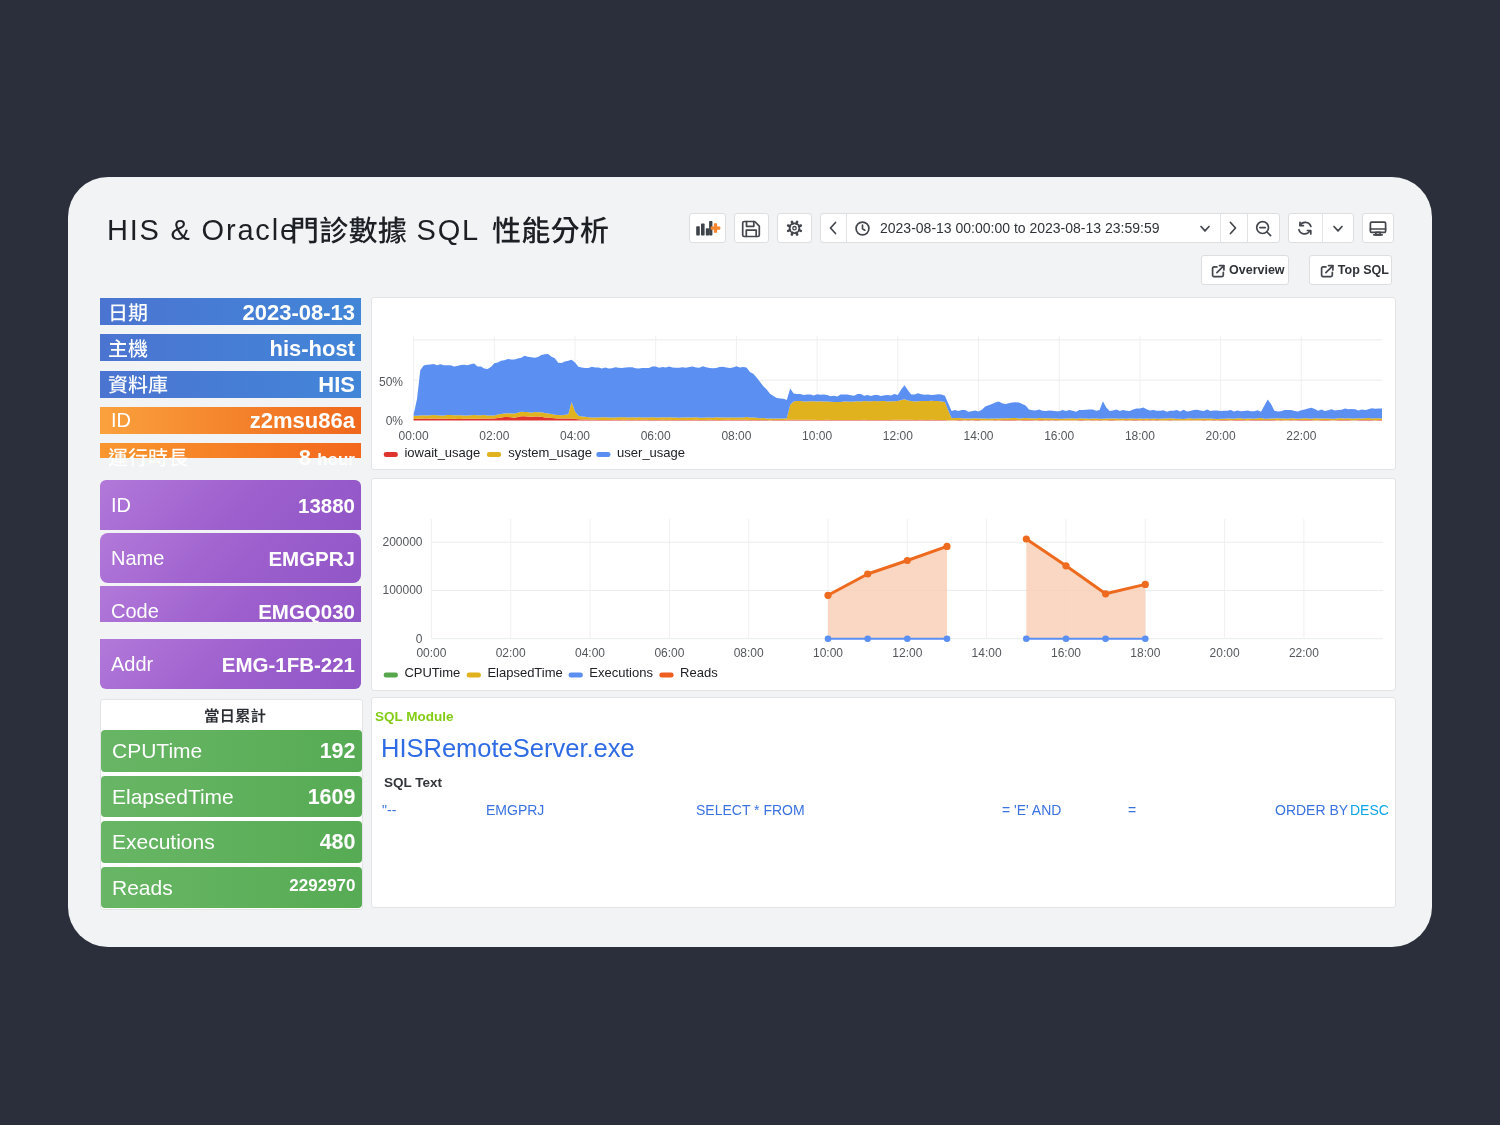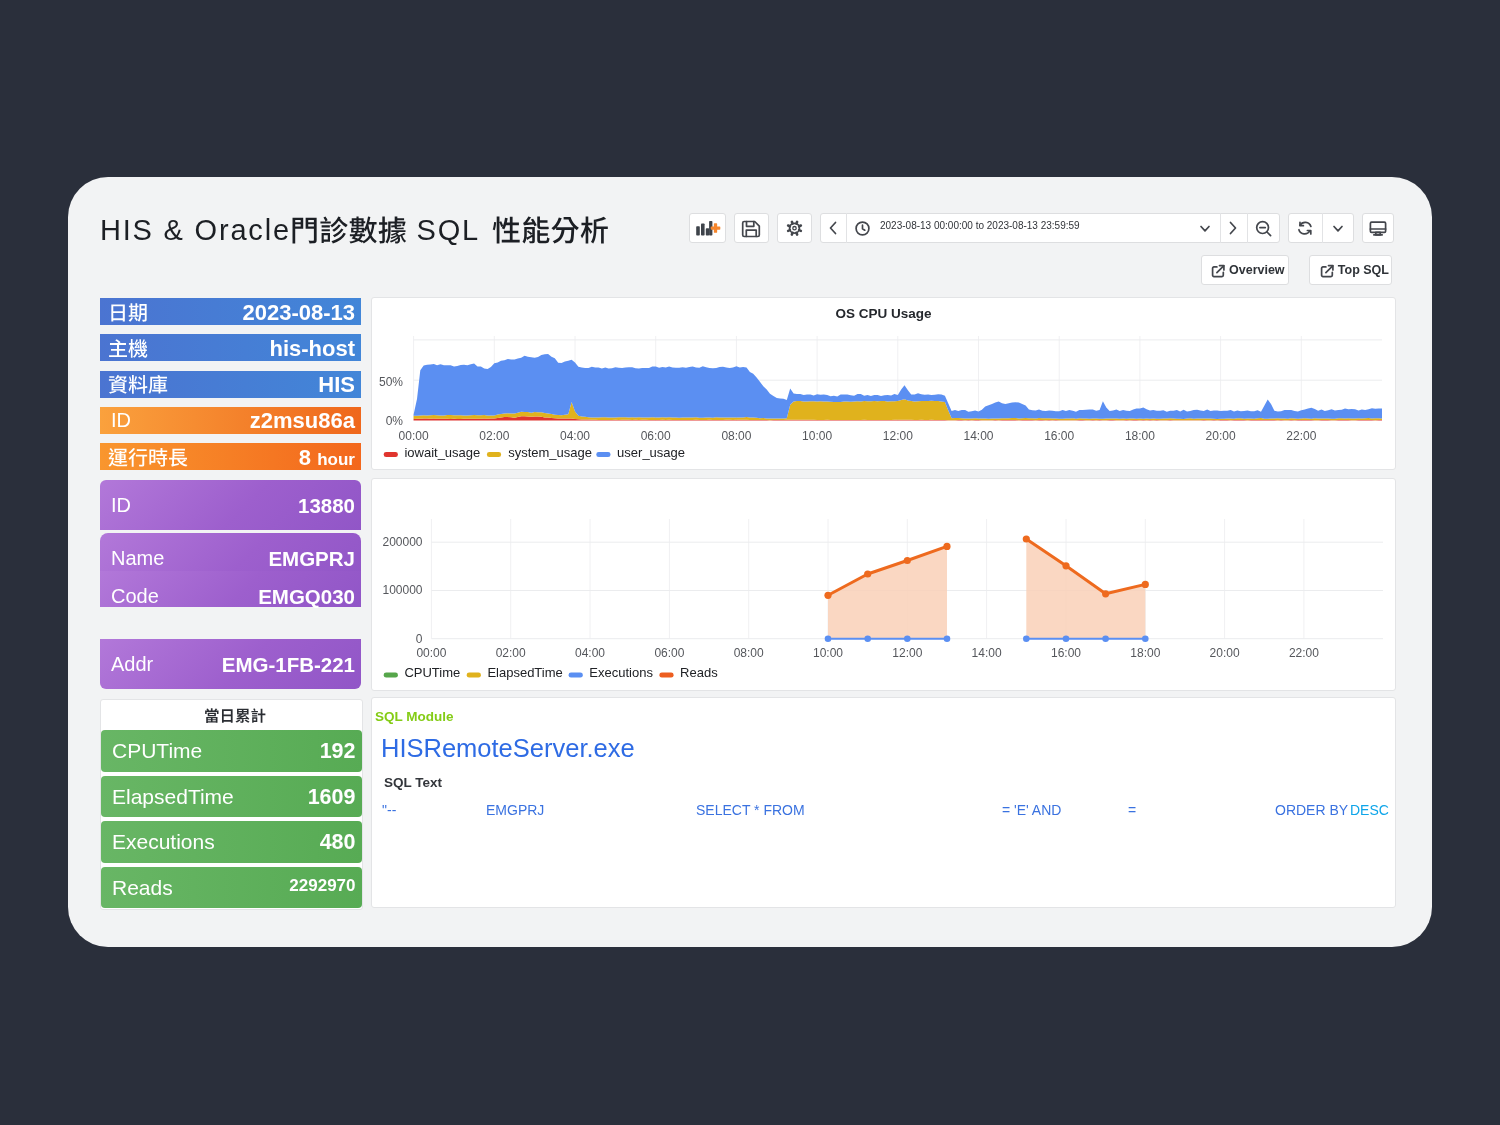--- a/index.html
+++ b/index.html
@@ -10,21 +10,21 @@
 .chip .lab{position:absolute;left:11px;font-size:20px;font-weight:500}
 .chip .val{position:absolute;right:6px;font-size:22px;font-weight:700;white-space:nowrap}
 .ax{font-family:"Liberation Sans",sans-serif;font-size:12px;fill:#55575c}
 .leg{font-family:"Liberation Sans",sans-serif;font-size:13px;fill:#202226}
 .ptitle{position:absolute;width:100%;text-align:center;font-size:13.5px;font-weight:700;color:#24272c}
 .tbtn{position:absolute;background:#fff;border:1px solid #dddee0;border-radius:3px}
 .icon{stroke:#43464c;fill:none;stroke-width:1.7;stroke-linecap:round;stroke-linejoin:round}
 </style></head><body>
 <div class="card"></div>
 
-<div class="abs" style="left:100px;top:214px;font-size:29px;font-weight:500;letter-spacing:1.8px;color:#1c1f24">HIS &amp; Oracle</div>
+<div class="abs" style="left:107px;top:214px;font-size:29px;font-weight:500;letter-spacing:1.8px;color:#1c1f24">HIS &amp; Oracle</div>
 <svg style="position:absolute;left:289.5px;top:212.0px;overflow:visible" width="122" height="40" fill="#1c1f24">
     <path transform="translate(0.0,29.0) scale(0.029000,-0.029000)" d="M132 650H398V581H132ZM593 650H863V581H593ZM824 800H919V37Q919 -7 908 -31Q897 -54 868 -66Q839 -78 791 -80Q743 -83 673 -83Q671 -70 666 -52Q660 -35 653 -16Q646 2 639 14Q672 13 705 12Q737 12 762 12Q787 12 797 12Q812 13 818 18Q824 24 824 38ZM140 800H456V424H140V501H367V722H140ZM874 800V722H629V500H874V422H539V800ZM87 800H180V-84H87Z"></path>
     <path transform="translate(29.3,29.0) scale(0.029000,-0.029000)" d="M667 572 742 541Q713 497 673 456Q634 414 590 379Q547 344 502 318Q493 332 477 350Q462 367 447 380Q487 401 529 432Q571 462 607 499Q643 535 667 572ZM758 432 832 400Q797 343 748 293Q698 243 641 202Q584 161 523 131Q514 147 499 166Q483 185 469 199Q526 223 581 259Q635 294 682 339Q728 383 758 432ZM840 282 917 249Q852 123 736 42Q620 -39 468 -85Q461 -67 447 -44Q433 -22 419 -6Q562 28 672 100Q783 172 840 282ZM697 808Q729 758 775 708Q822 658 875 617Q928 575 980 548Q970 539 958 526Q946 512 935 498Q925 483 917 471Q866 504 812 553Q759 602 711 659Q663 717 628 775ZM655 847 735 821Q689 711 611 620Q534 529 435 467Q429 477 419 490Q408 503 397 515Q385 528 376 535Q470 589 543 672Q617 755 655 847ZM80 541H364V467H80ZM80 407H364V334H80ZM39 676H395V600H39ZM117 272H369V-26H117V52H292V195H117ZM79 272H154V-71H79ZM144 812 213 849Q234 818 254 781Q275 745 286 717L213 675Q204 702 183 742Q163 781 144 812Z"></path>
     <path transform="translate(58.6,29.0) scale(0.029000,-0.029000)" d="M641 652H965V568H641ZM670 845 750 830Q733 737 708 646Q684 555 654 474Q624 393 588 331Q582 338 570 350Q559 361 546 372Q534 383 525 390Q559 446 586 519Q614 592 635 676Q656 760 670 845ZM813 599 894 592Q876 421 835 292Q793 162 718 69Q643 -24 521 -86Q517 -77 509 -64Q500 -50 491 -37Q481 -23 474 -15Q588 38 657 121Q726 205 762 324Q798 443 813 599ZM683 571Q702 441 737 327Q772 213 830 126Q888 40 974 -8Q965 -16 953 -28Q941 -41 931 -55Q921 -69 914 -81Q824 -24 766 71Q707 166 672 291Q636 415 616 561ZM272 844H345V315H272ZM180 719V559H443V719ZM108 782H519V496H108ZM167 402V345H454V402ZM87 459H537V289H87ZM39 678H135V673H470V678H575V608H470V612H135V608H39ZM105 84Q129 115 156 155Q182 196 206 239Q231 282 247 321L323 304Q305 262 280 219Q256 176 230 136Q205 97 183 67ZM105 84 165 134Q226 119 292 96Q358 73 418 47Q478 21 521 -2L460 -57Q419 -32 359 -6Q300 21 233 45Q166 68 105 84ZM399 269H474V227Q474 196 466 161Q459 127 436 93Q413 58 369 26Q324 -7 251 -34Q178 -62 69 -83Q64 -70 52 -51Q41 -33 30 -21Q131 -4 198 20Q265 44 305 71Q346 97 366 125Q386 153 392 180Q399 207 399 230ZM44 233H567V167H44Z"></path>
     <path transform="translate(87.9,29.0) scale(0.029000,-0.029000)" d="M624 787H903V718H624ZM387 670H886V601H387ZM462 370H952V307H462ZM579 842H670V634H579ZM870 670H883L896 673L955 660Q945 621 932 580Q919 539 906 510L835 526Q845 551 855 589Q865 626 870 659ZM355 670H438V379Q438 326 434 265Q430 205 419 142Q408 80 387 22Q365 -36 331 -83Q324 -76 311 -67Q298 -58 285 -49Q271 -39 261 -36Q304 24 324 96Q344 168 350 242Q355 315 355 380ZM456 535 617 550 624 482 464 466ZM595 247 648 279Q700 242 727 193Q754 143 761 93Q768 43 758 3Q749 -37 728 -56Q712 -73 694 -79Q677 -85 653 -86Q642 -86 628 -85Q614 -85 600 -84Q599 -70 594 -51Q590 -31 581 -17Q598 -18 613 -19Q627 -20 638 -20Q650 -20 659 -18Q668 -16 675 -6Q687 5 691 34Q696 63 689 100Q682 138 660 177Q637 216 595 247ZM654 219 696 192Q669 170 630 147Q591 124 547 104Q504 83 463 69Q458 80 449 95Q439 110 430 119Q468 128 511 144Q553 160 591 180Q629 199 654 219ZM685 146 730 115Q699 84 651 52Q603 19 550 -8Q497 -36 448 -54Q442 -42 432 -27Q422 -11 412 -1Q460 12 512 36Q563 59 610 88Q656 117 685 146ZM902 284 954 240Q906 212 846 187Q786 161 738 143L694 183Q726 196 765 213Q803 231 839 250Q876 269 902 284ZM839 211Q856 146 890 89Q925 32 976 4Q962 -6 947 -24Q931 -41 922 -56Q869 -20 833 49Q798 118 781 196ZM700 345 757 324Q726 293 678 264Q631 236 578 214Q525 192 475 178Q471 188 462 203Q453 217 446 226Q492 239 542 257Q591 275 633 298Q675 320 700 345ZM24 335Q81 350 163 374Q244 397 328 422L340 336Q264 312 187 288Q110 263 46 244ZM40 648H324V560H40ZM153 844H239V18Q239 -16 231 -36Q223 -56 202 -67Q182 -78 151 -81Q120 -85 72 -85Q70 -67 63 -42Q56 -17 47 2Q77 1 102 0Q127 0 136 1Q145 1 149 4Q153 8 153 18ZM575 617H652V493Q652 475 657 468Q662 461 680 461Q688 461 705 461Q723 461 744 461Q765 461 782 461Q800 461 808 461Q825 461 849 462Q873 463 886 466Q887 451 888 436Q890 421 892 407Q880 404 858 403Q836 402 813 402Q804 402 782 402Q761 402 737 402Q713 402 693 402Q673 402 665 402Q628 402 608 412Q589 422 582 442Q575 463 575 494ZM613 550 803 567 809 512 619 494Z"></path>
   </svg>
 <div class="abs" style="left:416.5px;top:214px;font-size:29px;font-weight:500;letter-spacing:1.8px;color:#1c1f24">SQL</div>
 <svg style="position:absolute;left:491.5px;top:212.0px;overflow:visible" width="122" height="40" fill="#1c1f24">
     <path transform="translate(0.0,29.0) scale(0.029000,-0.029000)" d="M162 844H257V-83H162ZM73 653 143 643Q140 602 134 552Q127 502 117 454Q108 406 95 368L23 393Q36 427 46 472Q56 517 63 565Q70 612 73 653ZM251 653 316 681Q338 642 358 595Q378 548 386 516L316 483Q311 505 301 534Q291 563 277 595Q264 627 251 653ZM448 798 541 784Q529 710 511 639Q493 568 470 506Q448 445 420 398Q411 404 396 413Q380 421 364 429Q348 436 336 441Q364 484 386 542Q407 599 423 665Q439 731 448 798ZM464 636H928V547H436ZM615 840H710V-11H615ZM411 357H906V269H411ZM336 40H955V-50H336Z"></path>
     <path transform="translate(29.3,29.0) scale(0.029000,-0.029000)" d="M377 486H466V10Q466 -22 458 -40Q450 -58 429 -68Q406 -77 373 -79Q339 -81 293 -81Q290 -64 281 -42Q272 -21 263 -5Q295 -6 323 -6Q350 -7 360 -6Q370 -6 374 -3Q377 1 377 10ZM147 486H425V406H147ZM550 375H643V47Q643 22 653 15Q663 7 696 7Q703 7 722 7Q741 7 764 7Q788 7 808 7Q828 7 838 7Q858 7 868 16Q878 24 882 50Q886 76 888 126Q904 116 928 106Q953 96 972 92Q967 26 954 -11Q942 -47 916 -62Q891 -76 847 -76Q840 -76 823 -76Q807 -76 786 -76Q765 -76 744 -76Q723 -76 707 -76Q690 -76 684 -76Q631 -76 601 -65Q572 -54 561 -28Q550 -1 550 47ZM328 743 406 771Q429 736 453 695Q477 653 498 614Q519 575 532 544L450 509Q439 540 419 580Q399 621 375 664Q351 706 328 743ZM607 713H904V631H607ZM607 264H913V180H607ZM92 536Q89 545 84 561Q79 577 73 594Q67 611 62 622Q74 625 87 636Q100 647 115 663Q126 674 148 701Q169 729 195 767Q220 804 239 844L335 815Q309 771 277 729Q245 686 212 649Q178 611 147 583V581Q147 581 138 577Q130 572 119 565Q108 558 100 550Q92 542 92 536ZM92 536 89 605 136 633 448 656Q451 638 456 616Q461 595 466 580Q351 570 282 563Q212 556 174 552Q136 547 119 543Q102 540 92 536ZM102 486H190V248Q190 197 184 136Q178 76 160 18Q143 -41 107 -87Q101 -77 89 -65Q77 -52 64 -40Q51 -28 41 -22Q69 17 82 63Q95 110 99 158Q102 207 102 250ZM174 117Q218 137 279 167Q339 197 402 230L421 171Q365 136 310 101Q254 66 205 36ZM190 317 239 362Q263 347 290 328Q317 309 342 292Q367 274 382 260L332 209Q316 224 292 243Q268 262 241 282Q214 301 190 317ZM550 843H643V538Q643 510 651 499Q659 488 683 488Q693 488 716 488Q739 488 766 488Q793 488 817 488Q841 488 851 488Q871 488 897 490Q924 492 939 495Q941 476 943 453Q945 430 948 414Q934 410 908 408Q881 407 854 407Q845 407 827 407Q808 407 786 407Q764 407 742 407Q721 407 704 407Q687 407 680 407Q629 407 601 420Q573 433 561 462Q550 491 550 540Z"></path>
@@ -77,21 +77,21 @@
 <svg class="abs" style="left:826px;top:220px" width="14" height="16">
     <path d="M9.5 2.5 4.5 8l5 5.5" class="icon" stroke-width="2"></path>
   </svg>
 <svg class="abs" style="left:1226px;top:220px" width="14" height="16">
     <path d="M4.5 2.5 9.5 8l-5 5.5" class="icon" stroke-width="2"></path>
   </svg>
 <svg class="abs" style="left:855px;top:220.5px" width="16" height="16">
     <circle cx="7.5" cy="7.5" r="6.4" class="icon"></circle>
     <path d="M7.5 4.2v3.6l2.3 1.4" class="icon" stroke-width="1.6"></path>
   </svg>
-<div class="abs" style="left:880px;top:220px;font-size:10px;color:#303338">2023-08-13 00:00:00 to 2023-08-13 23:59:59</div>
+<div class="abs" style="left:880px;top:220px;font-size:14px;color:#303338">2023-08-13 00:00:00 to 2023-08-13 23:59:59</div>
 <svg class="abs" style="left:1198px;top:223px" width="14" height="12">
     <path d="M3 3.5 7 7.8l4-4.3" class="icon" stroke-width="1.8"></path>
   </svg>
 <svg class="abs" style="left:1255px;top:219.5px" width="18" height="18">
     <circle cx="7.6" cy="7.6" r="5.9" class="icon"></circle>
     <path d="M4.9 7.6h5.4" class="icon"></path>
     <path d="M12 12l3.6 3.6" class="icon"></path>
   </svg>
 <div class="tbtn" style="left:1288px;top:213px;width:66px;height:30px"></div>
 <div class="abs" style="left:1321.5px;top:213px;width:1px;height:30px;background:#e2e3e5"></div>
@@ -142,21 +142,21 @@
 <div class="chip" style="top:334.2px;height:27px;background:linear-gradient(90deg,#4b74d1,#4286d8)">
     <div class="val" style="top:1.5px">his-host</div>
   </div>
 <div class="chip" style="top:370.5px;height:27px;background:linear-gradient(90deg,#4b74d1,#4286d8)">
     <div class="val" style="top:1.5px">HIS</div>
   </div>
 <div class="chip" style="top:406.8px;height:27px;background:linear-gradient(90deg,#faa13d,#ef671c)">
     <div class="lab" style="top:2px">ID</div>
     <div class="val" style="top:1.5px">z2msu86a</div>
   </div>
-<div class="chip" style="top:443.1px;height:27px;background:linear-gradient(90deg,#f9962e,#f3671c)">
+<div class="chip" style="top:443.1px;height:15px;background:linear-gradient(90deg,#f9962e,#f3671c)">
     <div class="val" style="top:2px"><span>8</span> <span style="font-size:17px">hour</span></div>
   </div>
 <svg style="position:absolute;left:108.0px;top:299.5px;overflow:visible" width="44" height="28" fill="#fff">
     <path transform="translate(0.0,20.0) scale(0.020000,-0.020000)" d="M167 780H841V-69H739V684H264V-73H167ZM232 438H782V344H232ZM231 88H783V-7H231Z"></path>
     <path transform="translate(20.0,20.0) scale(0.020000,-0.020000)" d="M613 797H882V711H613ZM613 569H882V485H613ZM612 337H883V252H612ZM840 797H932V28Q932 -10 923 -31Q914 -52 890 -64Q867 -75 829 -79Q791 -82 735 -81Q733 -62 725 -35Q717 -9 707 9Q744 8 777 8Q810 8 820 8Q831 9 836 13Q840 17 840 29ZM573 797H662V432Q662 373 659 305Q655 237 645 167Q635 97 615 31Q595 -35 562 -88Q554 -79 540 -68Q526 -57 512 -48Q497 -38 486 -34Q527 32 545 113Q564 194 568 277Q573 360 573 432ZM47 718H531V635H47ZM170 559H418V485H170ZM171 402H418V327H171ZM35 241H528V158H35ZM129 833H215V209H129ZM372 833H460V209H372ZM167 142 257 117Q230 61 189 6Q149 -48 108 -85Q100 -77 86 -67Q72 -56 58 -46Q43 -36 32 -30Q73 3 109 48Q146 94 167 142ZM313 105 386 145Q406 123 427 96Q448 70 466 44Q485 18 495 -3L418 -48Q409 -27 392 -1Q374 26 353 54Q333 82 313 105Z"></path>
   </svg>
 <svg style="position:absolute;left:108.0px;top:335.7px;overflow:visible" width="44" height="28" fill="#fff">
     <path transform="translate(0.0,20.0) scale(0.020000,-0.020000)" d="M99 649H899V556H99ZM148 356H855V265H148ZM54 41H950V-51H54ZM448 572H552V-7H448ZM361 789 439 843Q471 821 507 793Q543 765 575 737Q608 709 628 685L544 625Q526 648 496 678Q465 707 430 736Q394 766 361 789Z"></path>
     <path transform="translate(20.0,20.0) scale(0.020000,-0.020000)" d="M46 654H301V566H46ZM144 844H226V-83H144ZM144 597 190 577Q182 518 169 456Q155 393 139 332Q122 271 102 218Q83 166 62 128Q58 142 51 159Q44 176 36 193Q29 210 22 222Q42 253 60 298Q78 342 95 393Q111 443 124 496Q136 549 144 597ZM221 518Q227 509 241 487Q255 465 271 439Q286 413 299 391Q312 369 318 359L275 293Q268 311 256 337Q245 363 231 391Q218 419 206 443Q194 468 185 482ZM322 328H941V253H322ZM409 177 465 227Q488 209 515 187Q541 165 565 144Q589 123 604 107L547 50Q532 67 508 89Q484 112 459 135Q433 158 409 177ZM740 382 788 425Q813 410 841 389Q870 369 886 354L836 305Q820 322 792 344Q765 366 740 382ZM820 251 900 220Q848 118 757 42Q665 -34 549 -80Q541 -67 526 -49Q511 -31 499 -19Q610 22 694 91Q778 161 820 251ZM568 837H648Q652 661 666 512Q681 363 707 252Q733 141 773 78Q813 14 868 8Q884 7 893 35Q903 62 909 115Q916 107 928 97Q939 87 951 79Q962 71 970 67Q959 8 944 -25Q929 -58 910 -71Q892 -84 871 -83Q804 -78 755 -32Q706 14 673 95Q639 177 618 290Q597 402 585 540Q573 679 568 837ZM481 530 538 545Q553 510 566 468Q579 426 584 398L524 378Q519 408 507 451Q495 494 481 530ZM334 561Q332 572 325 593Q318 614 312 628Q321 630 331 639Q340 649 349 663Q356 673 370 699Q384 725 399 760Q415 795 426 832L496 811Q471 753 439 695Q406 638 375 599V598Q375 598 365 591Q355 585 345 577Q334 569 334 561ZM334 561 333 612 366 633 503 645Q496 632 489 614Q482 597 479 586Q425 580 396 576Q367 571 354 568Q341 564 334 561ZM344 384Q343 392 339 404Q335 417 330 430Q326 443 322 452Q334 455 346 467Q359 478 372 497Q382 509 405 542Q427 574 453 618Q478 662 497 707L566 683Q526 610 478 540Q429 471 382 423V421Q382 421 373 415Q363 409 354 400Q344 392 344 384ZM344 384 342 439 372 459 528 478Q530 464 534 448Q539 432 542 421Q483 413 447 407Q410 401 390 397Q369 394 359 391Q350 387 344 384ZM846 545 901 561Q917 525 932 483Q946 441 953 413L894 392Q888 422 874 465Q860 509 846 545ZM698 578Q696 590 689 611Q682 632 676 646Q684 647 693 656Q702 665 710 679Q716 688 728 712Q741 736 754 769Q768 801 778 835L847 814Q825 759 795 706Q766 653 738 617V616Q738 616 728 609Q718 603 708 595Q698 586 698 578ZM698 578 697 631 729 651 862 663Q855 649 848 632Q842 614 838 604Q786 597 758 593Q730 589 717 585Q704 582 698 578ZM709 402Q707 409 703 422Q699 435 695 448Q691 461 687 471Q698 474 710 486Q723 497 736 516Q746 528 767 561Q788 593 813 637Q838 681 856 727L926 701Q888 628 841 559Q794 490 748 441V439Q748 439 739 433Q729 426 719 418Q709 409 709 402ZM709 402 707 455 737 476 892 495Q894 482 899 466Q903 450 906 439Q848 430 811 425Q775 419 755 415Q735 410 724 408Q714 405 709 402ZM392 301H472V254Q472 203 459 142Q446 82 412 23Q377 -36 314 -84Q308 -76 296 -65Q284 -54 272 -44Q260 -34 251 -29Q310 14 340 64Q370 114 381 164Q392 214 392 256Z"></path>
   </svg>
@@ -172,21 +172,21 @@
     <path transform="translate(60.0,20.0) scale(0.020000,-0.020000)" d="M50 364H950V280H50ZM275 655H820V581H275ZM275 510H820V436H275ZM521 344Q573 210 686 124Q799 37 973 6Q963 -4 952 -20Q940 -35 930 -51Q920 -66 914 -79Q791 -52 699 2Q607 56 542 136Q476 216 434 323ZM835 281 912 228Q875 201 832 174Q789 147 746 124Q703 100 666 82L603 132Q640 150 682 176Q725 202 765 229Q806 256 835 281ZM223 807H849V728H319V333H223ZM198 -85 192 -11 235 22 549 91Q546 72 544 47Q542 22 542 7Q458 -14 400 -28Q342 -42 306 -51Q269 -60 248 -66Q227 -73 216 -77Q204 -81 198 -85ZM207 310H300V-3L198 -86Q195 -75 188 -57Q181 -39 173 -22Q165 -4 156 8Q172 16 189 33Q207 51 207 81Z"></path>
   </svg>
 <div class="chip" style="top:480.4px;height:49.5px;border-radius:6px 6px 0 0;background:linear-gradient(135deg,#b278d9 0%,#9d5fcd 55%,#9156c7 100%)">
     <div class="lab" style="top:13.5px;font-size:20px">ID</div>
     <div class="val" style="top:13.5px;font-size:20.5px">13880</div>
   </div>
 <div class="chip" style="top:533.4px;height:49.5px;border-radius:8px;background:linear-gradient(135deg,#b278d9 0%,#9d5fcd 55%,#9156c7 100%)">
     <div class="lab" style="top:13.5px;font-size:20px">Name</div>
     <div class="val" style="top:13.5px;font-size:20.5px">EMGPRJ</div>
   </div>
-<div class="chip" style="top:571px;height:36px;border-radius:0;background:linear-gradient(135deg,#b278d9 0%,#9d5fcd 55%,#9156c7 100%)">
+<div class="chip" style="top:586px;height:36px;border-radius:0;background:linear-gradient(135deg,#b278d9 0%,#9d5fcd 55%,#9156c7 100%)">
     <div class="lab" style="top:13.5px;font-size:20px">Code</div>
     <div class="val" style="top:13.5px;font-size:20.5px">EMGQ030</div>
   </div>
 <div class="chip" style="top:639.4px;height:49.5px;border-radius:0 0 6px 6px;background:linear-gradient(135deg,#b278d9 0%,#9d5fcd 55%,#9156c7 100%)">
     <div class="lab" style="top:13.5px;font-size:20px">Addr</div>
     <div class="val" style="top:13.5px;font-size:20.5px">EMG-1FB-221</div>
   </div>
 <div class="panel" style="left:100px;top:699px;width:263px;height:211px"></div>
 <svg style="position:absolute;left:203.5px;top:706.0px;overflow:visible" width="66" height="21" fill="#2a2d32">
     <path transform="translate(0.0,15.5) scale(0.015500,-0.015500)" d="M448 242H552V-26H448ZM338 482V412H662V482ZM238 559H768V334H238ZM144 288H871V-88H764V209H246V-89H144ZM201 149H801V76H201ZM201 14H801V-64H201ZM443 847H552V660H443ZM72 706H938V483H831V614H174V483H72ZM150 799 246 837Q270 809 293 776Q316 742 327 716L228 672Q218 698 195 734Q173 771 150 799ZM748 839 861 806Q836 769 810 736Q784 703 762 679L672 710Q685 728 699 751Q714 774 727 797Q740 820 748 839Z"></path>
@@ -204,21 +204,20 @@
   </div>
 <div class="chip" style="left:101px;top:821px;width:260.5px;height:41.5px;border-radius:4px;background:linear-gradient(90deg,#68b665,#57ab54)">
     <div class="lab" style="top:9px;font-size:21px">Executions</div>
     <div class="val" style="top:9px;font-size:21.5px">480</div>
   </div>
 <div class="chip" style="left:101px;top:866.5px;width:260.5px;height:41.5px;border-radius:4px;background:linear-gradient(90deg,#68b665,#57ab54)">
     <div class="lab" style="top:9px;font-size:21px">Reads</div>
     <div class="val" style="top:9px;font-size:17px">2292970</div>
   </div>
 <div class="panel" style="left:371px;top:297px;width:1025px;height:173px">
-    <div class="ptitle" style="top:8px">OS CPU Usage</div>
     <svg width="1023" height="171" style="position:absolute;left:0;top:0">
       <line x1="41.6" y1="38" x2="41.6" y2="122.5" stroke="#f0f0f2" stroke-width="1"></line>
       <line x1="122.3" y1="38" x2="122.3" y2="122.5" stroke="#f0f0f2" stroke-width="1"></line>
       <line x1="203.0" y1="38" x2="203.0" y2="122.5" stroke="#f0f0f2" stroke-width="1"></line>
       <line x1="283.7" y1="38" x2="283.7" y2="122.5" stroke="#f0f0f2" stroke-width="1"></line>
       <line x1="364.4" y1="38" x2="364.4" y2="122.5" stroke="#f0f0f2" stroke-width="1"></line>
       <line x1="445.1" y1="38" x2="445.1" y2="122.5" stroke="#f0f0f2" stroke-width="1"></line>
       <line x1="525.8" y1="38" x2="525.8" y2="122.5" stroke="#f0f0f2" stroke-width="1"></line>
       <line x1="606.5" y1="38" x2="606.5" y2="122.5" stroke="#f0f0f2" stroke-width="1"></line>
       <line x1="687.2" y1="38" x2="687.2" y2="122.5" stroke="#f0f0f2" stroke-width="1"></line>

